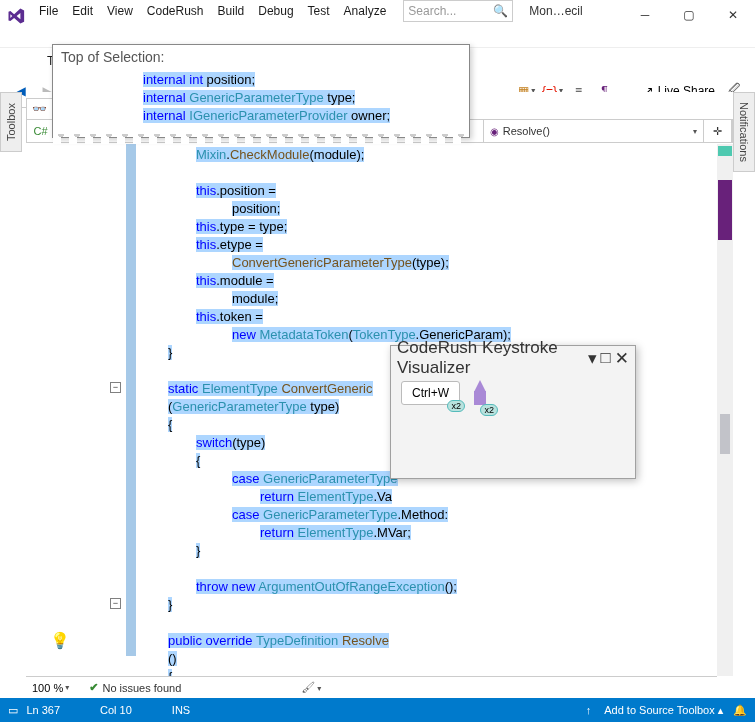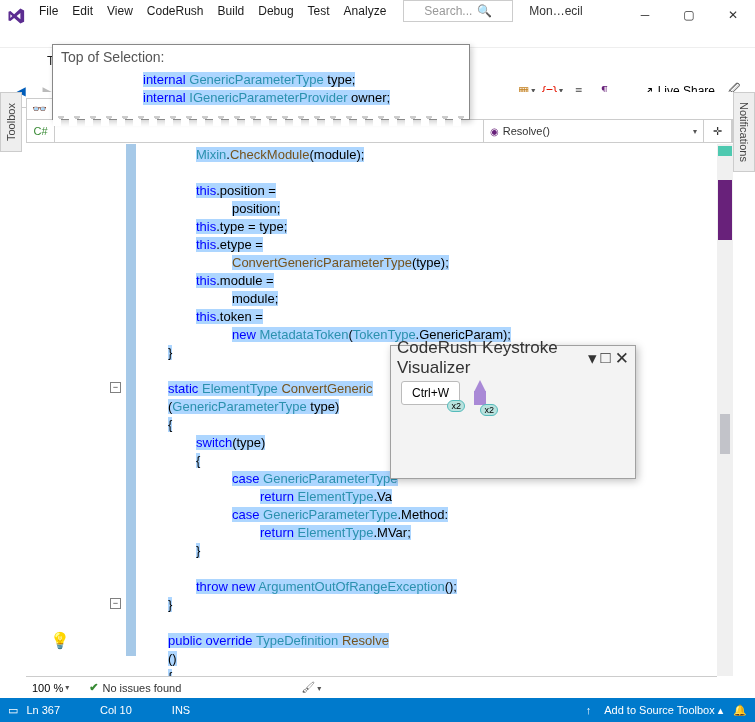--- a/index.html
+++ b/index.html
@@ -3,21 +3,21 @@
 <meta charset="utf-8">
 <style>
 * { margin: 0; padding: 0; box-sizing: border-box; font-family: "Segoe UI", sans-serif; }
 body { width: 755px; height: 722px; background: #fff; overflow: hidden; position: relative; font-size: 12px; }
 
 .titlebar { height: 48px; display: flex; align-items: flex-start; background: #fff; border-bottom: 1px solid #eee; }
 .vs-logo { width: 32px; height: 32px; display: flex; align-items: center; justify-content: center; }
 .vs-logo svg { width: 20px; height: 20px; }
 .menu-row { display: flex; align-items: center; flex: 1; }
 .menu-item { padding: 0 7px; height: 22px; line-height: 22px; color: #1b1b1b; cursor: default; }
-.search-box { width: 110px; height: 22px; border: 1px solid #ccc; display: flex; align-items: center; padding: 0 20px; color: #999; margin-left: 10px; }
+.search-box { width: 110px; height: 22px; border: 1px solid #ccc; display: flex; align-items: center; padding: 0 4px; color: #999; margin-left: 10px; }
 .search-box .mag { margin-left: auto; color: #5c5c5c; }
 .proj-name { margin-left: 16px; color: #333; }
 .win-controls { margin-left: auto; display: flex; }
 .win-btn { width: 44px; height: 30px; display: flex; align-items: center; justify-content: center; color: #333; }
 
 .menubar2 { height: 26px; display: flex; align-items: center; padding-left: 40px; }
 
 .toolbar { height: 34px; display: flex; align-items: center; padding: 0 8px; border-bottom: 1px solid #ccc; position: relative; }
 .tool-btn { width: 24px; height: 24px; display: flex; align-items: center; justify-content: center; margin: 0 1px; color: #414141; }
 .tool-btn.blue { color: #005dba; }
@@ -221,20 +221,21 @@
       <span class="check-icon">✔</span>
       <span>No issues found</span>
     </div>
     <div style="margin-left:120px;color:#555">🖌<span class="drop-arrow">▾</span></div>
   </div>
 </div>
 
 <div class="tooltip-popup">
   <div class="tooltip-header">Top of Selection:</div>
   <div class="tooltip-code">
+    <div class="line"><span class="sel"><span class="kw">internal</span> <span class="kw">int</span><span> position;</span></span></div>
     <div class="line"><span class="sel"><span class="kw">internal</span> <span class="type">GenericParameterType</span><span> type;</span></span></div>
     <div class="line"><span class="sel"><span class="kw">internal</span> <span class="type">IGenericParameterProvider</span><span> owner;</span></span></div>
   </div>
   <div class="tooltip-torn"></div>
 </div>
 
 <div class="keystroke-popup">
   <div class="keystroke-title">
     <span>CodeRush Keystroke Visualizer</span>
     <span class="wctrls">

